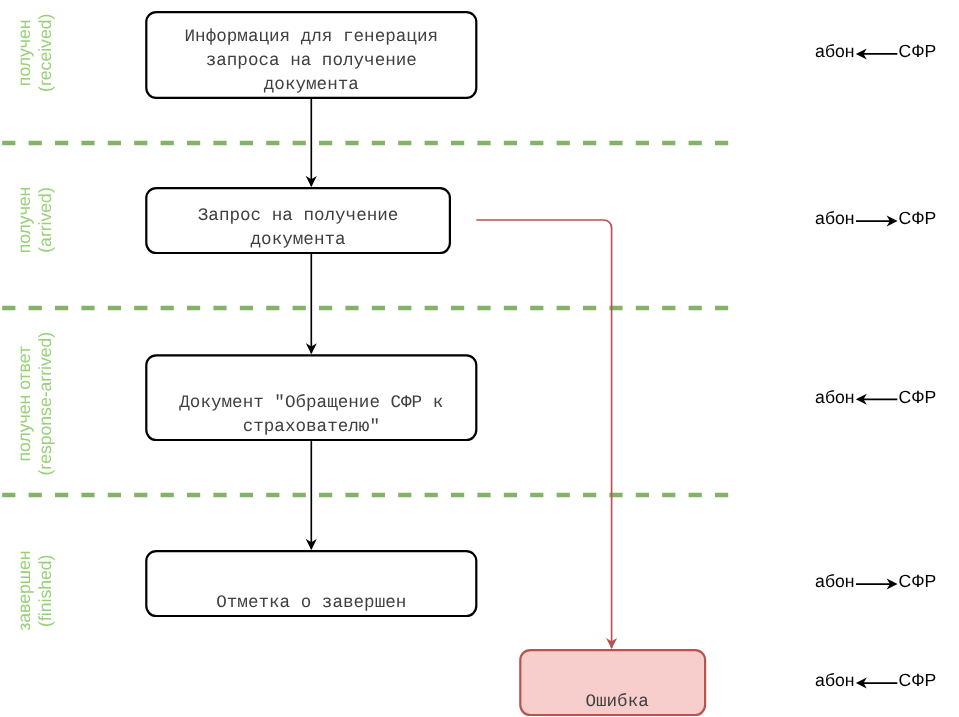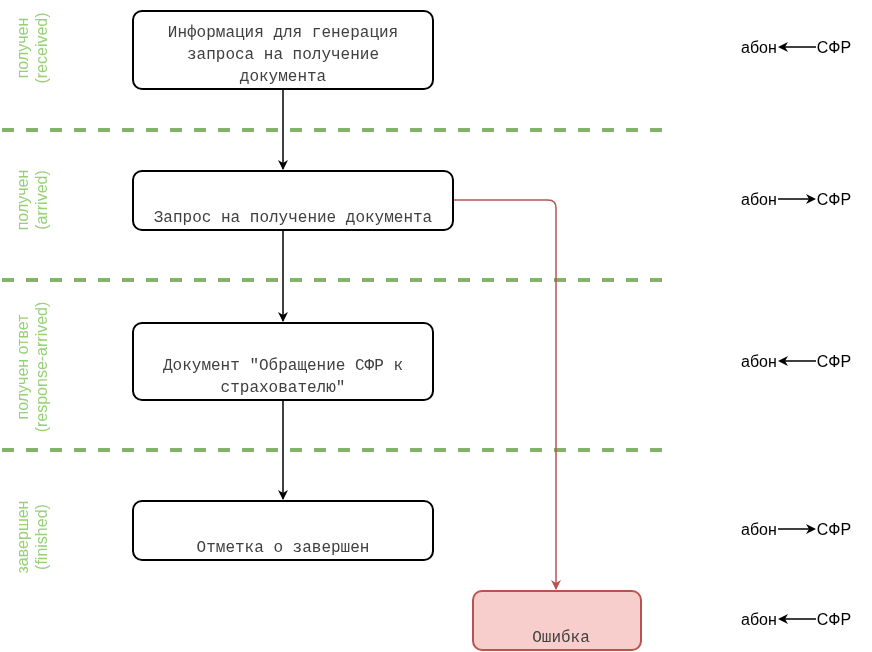--- a/index.html
+++ b/index.html
@@ -7,21 +7,21 @@
            font-family: "Liberation Sans", sans-serif; }
     svg { position: absolute; left: 0; top: 0; }
     .node { position: absolute; box-sizing: border-box; border: 2px solid #000; border-radius: 10px;
             background: #fff; display: flex; align-items: flex-end; justify-content: center;
             text-align: center; font-size: 16px; line-height: 22px; color: #404040; padding: 0 8px; font-family: Liberation Mono, monospace; }
     .node.error { background: #f8cecc; border-color: #b85450; padding-left: 16px; }
     .lane-label { position: absolute; color: #97d077; font-size: 16px; line-height: 19px;
                   text-align: center; white-space: nowrap;
                   transform: translate(-50%, -50%) rotate(-90deg); }
     .lane-label span { display: block; }
-    .dir { position: absolute; font-size: 16px; color: #000; display: flex; align-items: flex-start; }
+    .dir { position: absolute; font-size: 16px; color: #000; display: flex; align-items: flex-end; }
     .dir .arrow { display: inline-block; width: 38px; height: 16px; position: relative; margin: 0 1px; }
   </style>
 </head>
 <body>
 
 <svg width="872" height="652">
   <defs>
     <marker id="arrBlack" markerWidth="10" markerHeight="10" refX="9" refY="5" orient="auto" markerUnits="userSpaceOnUse">
       <path d="M0,0 L10,5 L0,10 L3,5 z" fill="#000"></path>
     </marker>
@@ -52,21 +52,21 @@
   <span>(response-arrived)</span>
 </div>
 <div class="lane-label" style="left:32px; top:537px;">
   <span>завершен</span>
   <span>(finished)</span>
 </div>
 
 <div class="node" style="left:132px; top:10px; width:302px; height:80px;">
   <span style="width:270px;">Информация для генерация запроса на получение документа</span>
 </div>
-<div class="node" style="left:132px; top:170px; width:322px; height:61px;">
+<div class="node" style="left:132px; top:170px; width:278px; height:61px;">
   <span>Запрос на получение документа</span>
 </div>
 <div class="node" style="left:132px; top:322px; width:302px; height:79px;">
   <span style="width:250px;">Документ "Обращение СФР к страхователю"</span>
 </div>
 <div class="node" style="left:132px; top:500px; width:302px; height:61px;">
   <span>Отметка о завершен</span>
 </div>
 <div class="node error" style="left:472px; top:590px; width:170px; height:61px;">
   <span>Ошибка</span>

